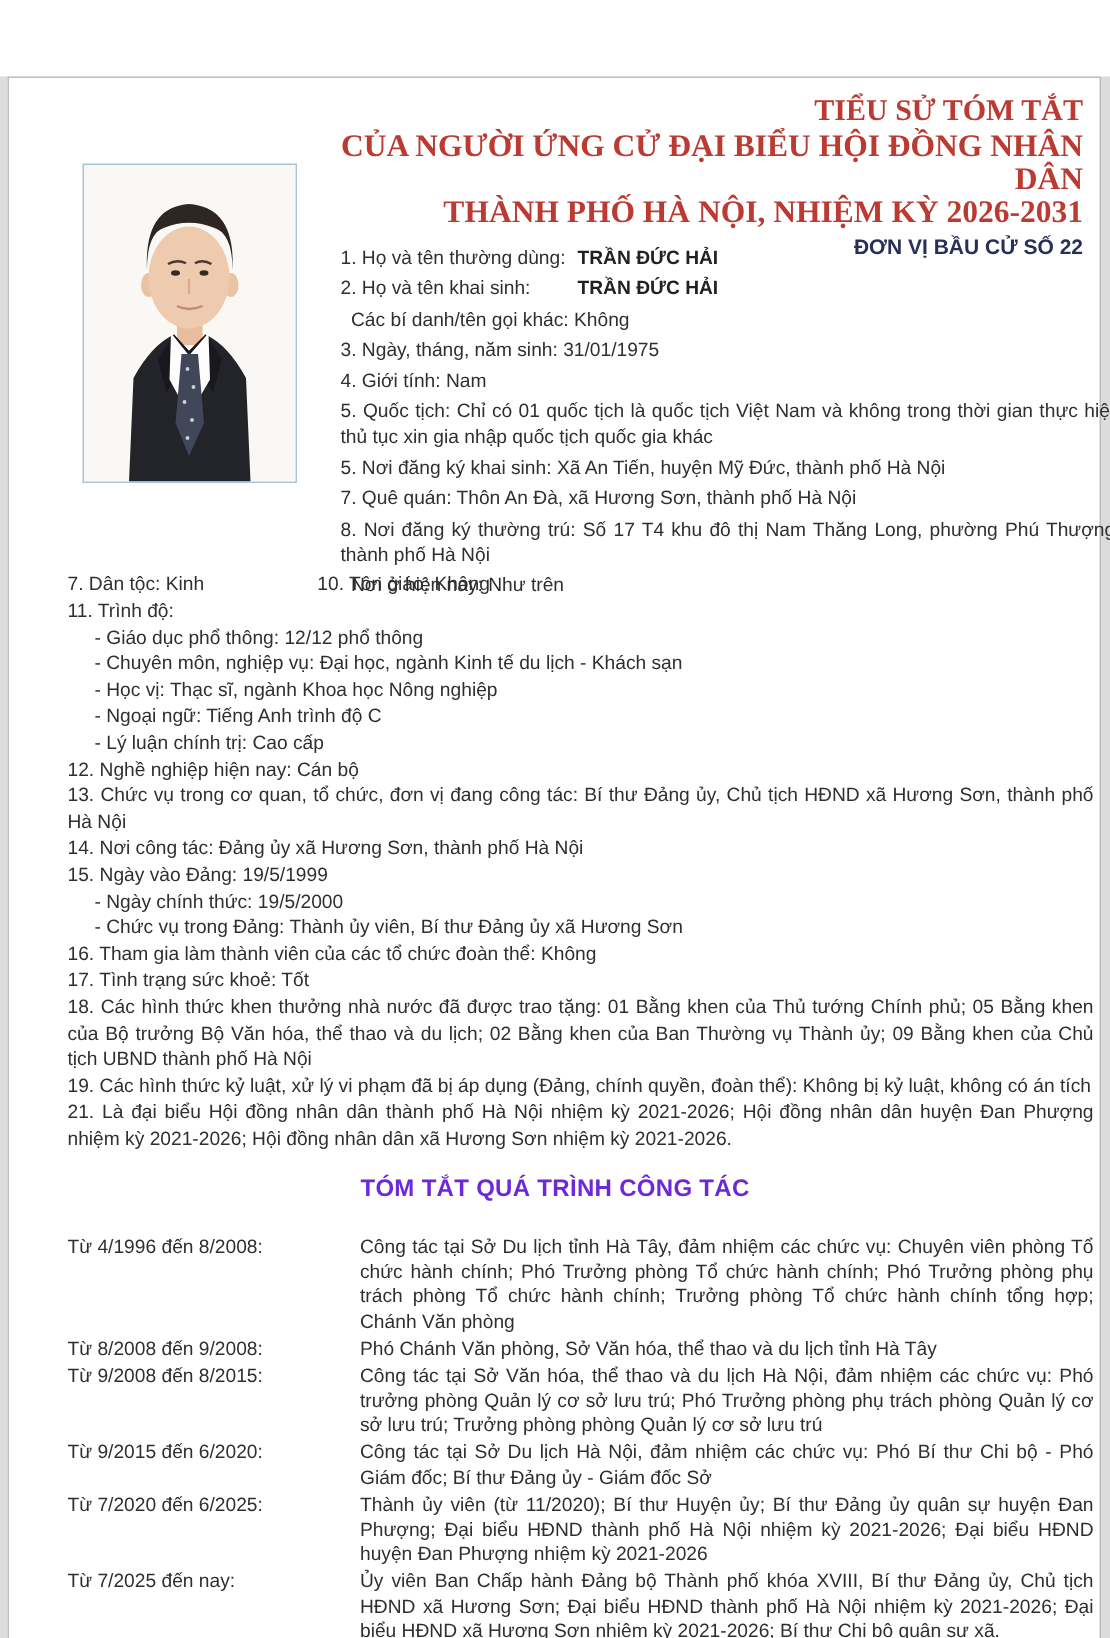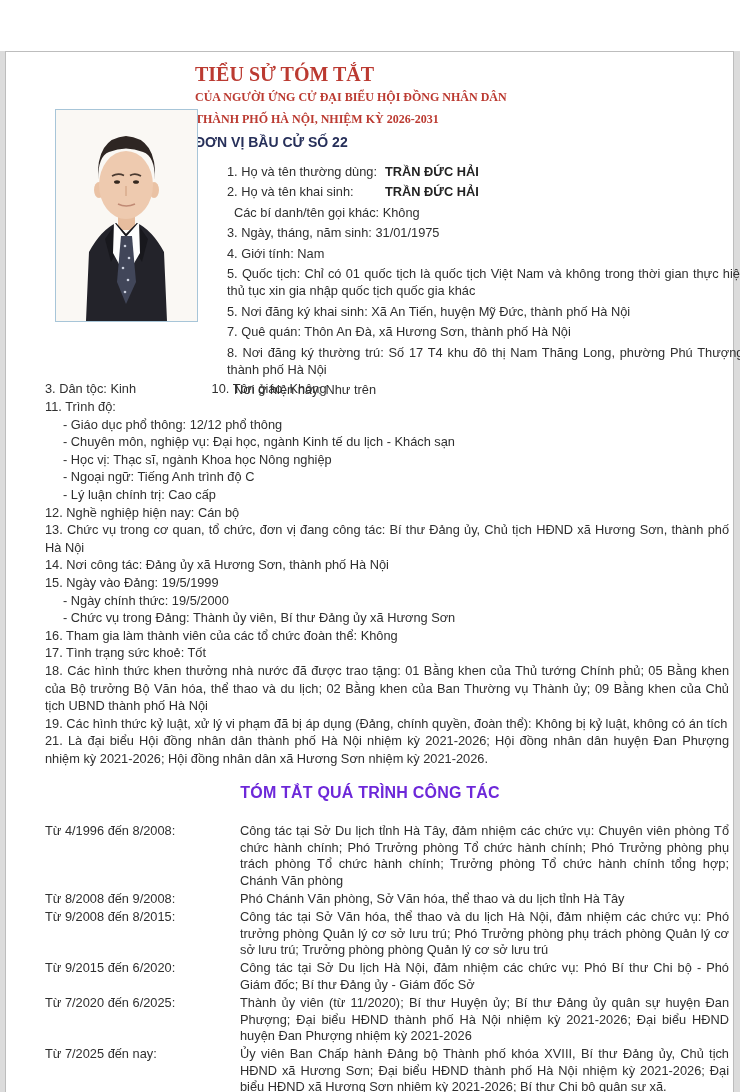--- a/index.html
+++ b/index.html
@@ -2,23 +2,23 @@
 <html><head>
 <meta charset="utf-8">
 <style>
   html,body{margin:0;padding:0;background:#ffffff;}
   .canvas{position:relative;width:740px;height:1092px;background:#ffffff;overflow:hidden;
           font-family:"Liberation Sans",sans-serif;color:#2f2f2f;}
   .backdrop{position:absolute;left:0;top:51px;width:740px;height:1041px;background:#dcdcdc;}
   .page{position:absolute;left:5px;top:51px;width:729px;height:1041px;background:#ffffff;
         border:1px solid #bdbdbd;border-bottom:none;box-sizing:border-box;}
   
-  .header{position:absolute;left:195px;top:62px;width:527px;text-align:left;}
+  .header{position:absolute;left:195px;top:62px;width:527px;text-align:right;}
   .h-line1{font-family:"Liberation Serif",serif;font-weight:bold;font-size:20px;line-height:24px;color:#bb3a31;}
-  .h-line2,.h-line3{font-family:"Liberation Serif",serif;font-weight:bold;font-size:12px;line-height:22px;color:#bb3a31;}
+  .h-line2,.h-line3{font-family:"Liberation Serif",serif;font-weight:bold;font-size:21px;line-height:22px;color:#bb3a31;}
   .h-unit{font-size:14px;font-weight:bold;line-height:21px;color:#27305a;margin-top:2px;}
   
   .photo{position:absolute;left:55px;top:109px;width:141px;height:211px;border:1px solid #a7c5d8;background:#faf8f4;}
   .photo svg{display:block;width:100%;height:100%;}
   
   .bio-right{position:absolute;left:207px;top:163px;width:520px;font-size:12.8px;line-height:17.4px;text-align:justify;margin-left:20px;}
   .bio-right .item{margin-bottom:3px;}
   .bio-right .sub{padding-left:7px;}
   .label-w{display:inline-block;width:158px;}
   .bold-name{font-weight:bold;color:#222;}
@@ -84,21 +84,21 @@
     <div class="item">3. Ngày, tháng, năm sinh: 31/01/1975</div>
     <div class="item">4. Giới tính: Nam</div>
     <div class="item">5. Quốc tịch: Chỉ có 01 quốc tịch là quốc tịch Việt Nam và không trong thời gian thực hiện thủ tục xin gia nhập quốc tịch quốc gia khác</div>
     <div class="item">5. Nơi đăng ký khai sinh: Xã An Tiến, huyện Mỹ Đức, thành phố Hà Nội</div>
     <div class="item">7. Quê quán: Thôn An Đà, xã Hương Sơn, thành phố Hà Nội</div>
     <div class="item">8. Nơi đăng ký thường trú: Số 17 T4 khu đô thị Nam Thăng Long, phường Phú Thượng, thành phố Hà Nội</div>
     <div class="item sub">Nơi ở hiện nay: Như trên</div>
   </div>
 
   <div class="row910">
-    <span class="cell9">3. Dân tộc: Kinh</span>
+    <span class="cell9">7. Dân tộc: Kinh</span>
     <span>10. Tôn giáo: Không</span>
   </div>
 
   <div class="bio-full">
     <div>11. Trình độ:</div>
     <div class="sub">- Giáo dục phổ thông: 12/12 phổ thông</div>
     <div class="sub">- Chuyên môn, nghiệp vụ: Đại học, ngành Kinh tế du lịch - Khách sạn</div>
     <div class="sub">- Học vị: Thạc sĩ, ngành Khoa học Nông nghiệp</div>
     <div class="sub">- Ngoại ngữ: Tiếng Anh trình độ C</div>
     <div class="sub">- Lý luận chính trị: Cao cấp</div>

